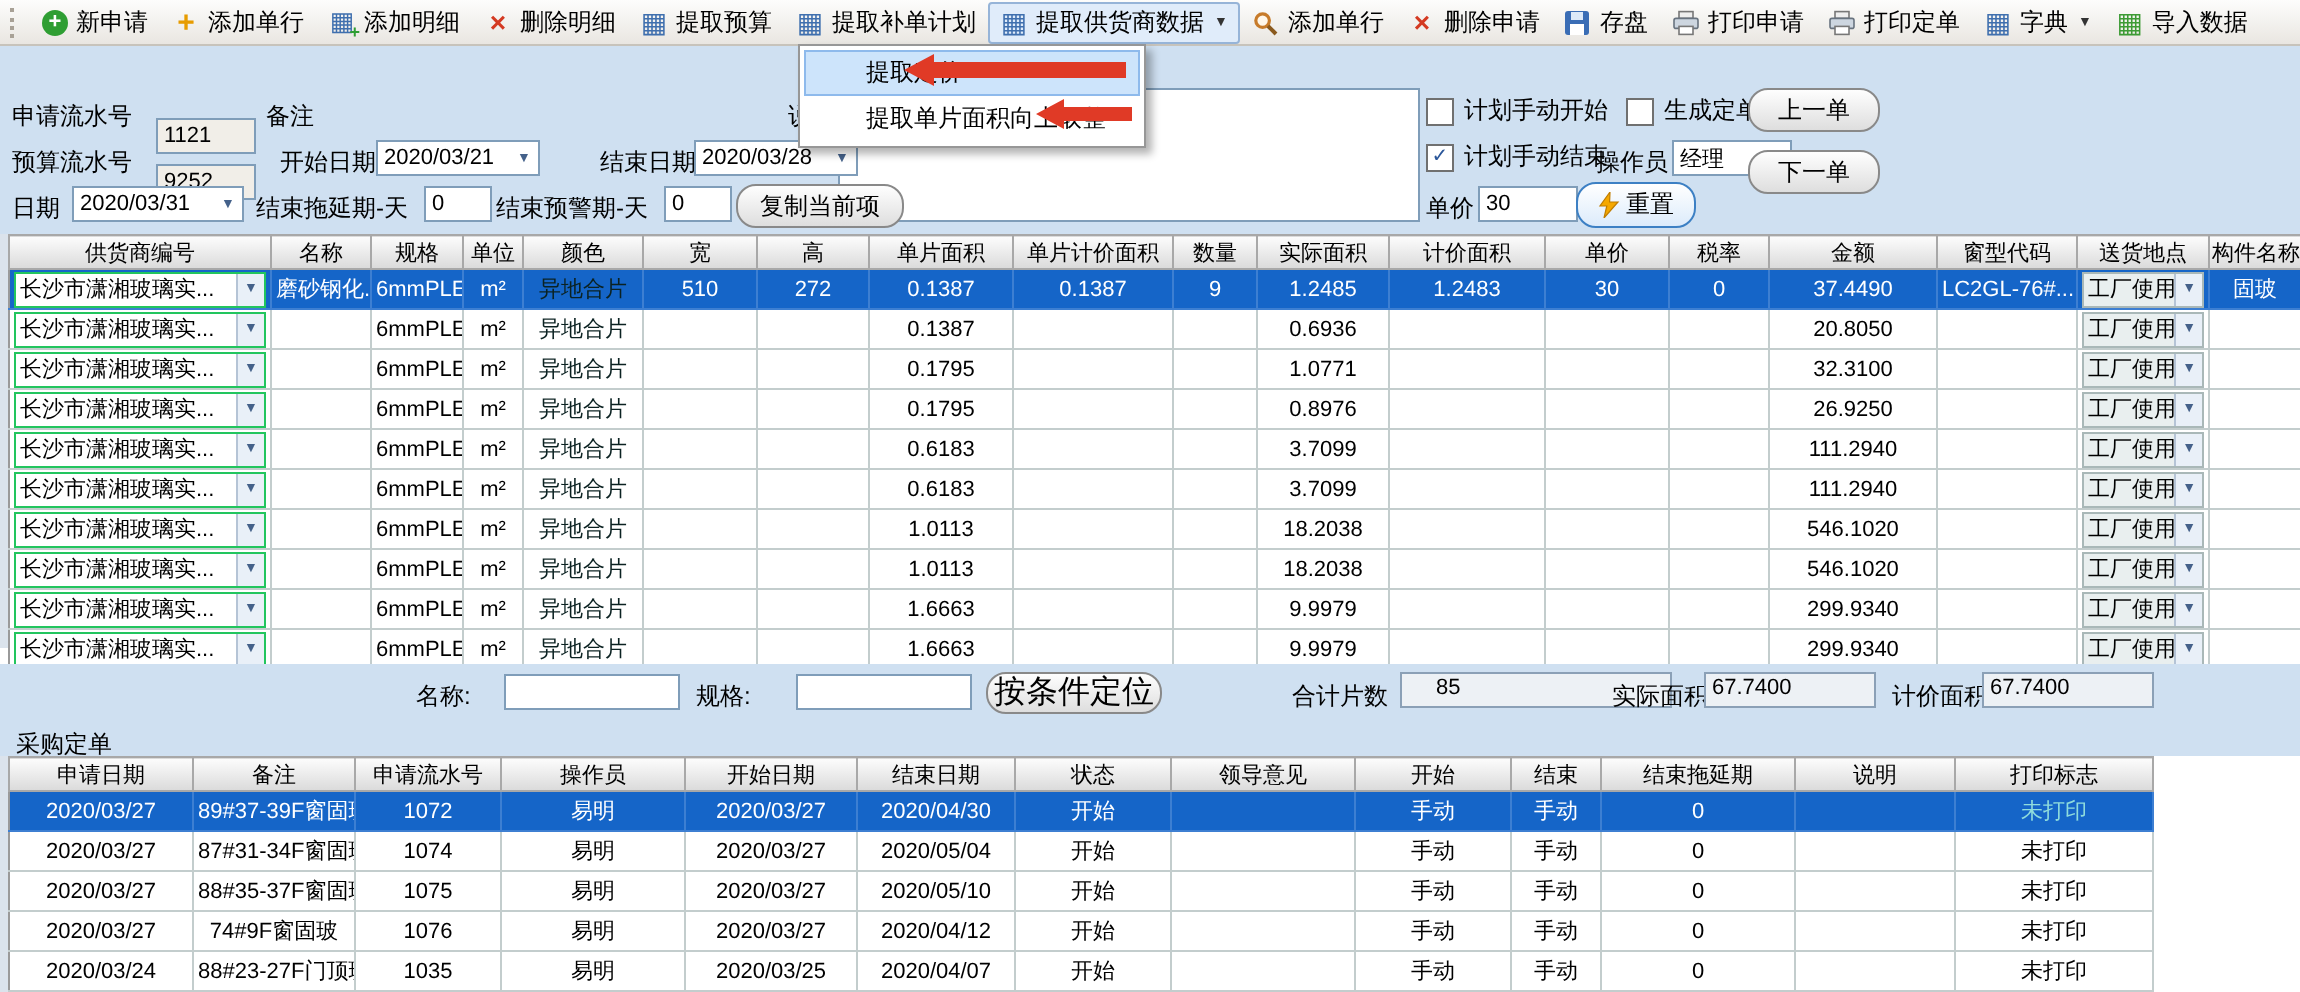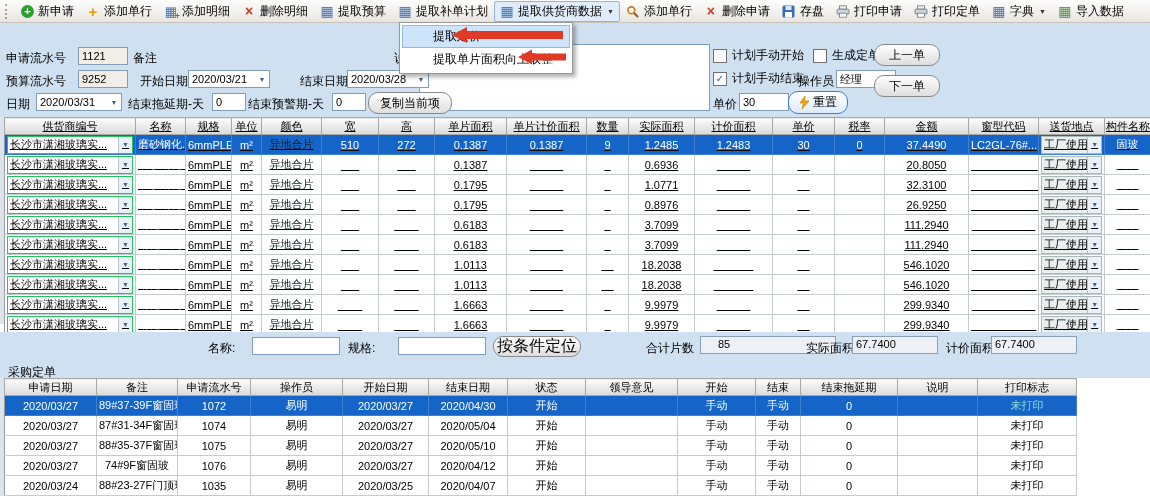--- a/index.html
+++ b/index.html
@@ -23,21 +23,21 @@
   .ic-x{color:#d43a22;font-weight:bold;font-size:14px;}
   .ic-gridplus{position:relative;}
   .ic-gridplus .g{color:#3f6fae;font-size:13px;}
   .ic-gridplus .b{position:absolute;right:-2px;bottom:-3px;color:#2f9e33;font-weight:bold;font-size:9px;}
   .dd-arrow{font-size:7px;color:#333;margin-left:1px;}
   
   .panel{position:absolute;left:0;top:23px;width:1150px;height:94px;}
   .panel .lbl{position:absolute;font-size:12px;white-space:nowrap;}
   .inp{position:absolute;height:16px;border:1px solid #7f9db9;background:#fff;
        font-family:inherit;font-size:11px;padding:0 3px;box-sizing:content-box;}
-  .inp.gray{background:#f1eee8;}
+  .inp.gray{background:#f1eee8;margin-top:12px;}
   .combo{position:absolute;height:18px;border:1px solid #7f9db9;background:#fff;
          display:flex;align-items:center;box-sizing:border-box;padding-left:3px;font-size:11px;justify-content:center;}
   .combo .arr{margin-left:auto;width:14px;height:100%;display:flex;align-items:center;
               justify-content:center;font-size:7px;color:#44618a;}
   .btn{position:absolute;display:flex;align-items:center;justify-content:center;gap:3px;
        border:1px solid #898989;border-radius:10px;background:linear-gradient(#fefefe,#dedede);
        font-size:12px;cursor:default;}
   .btn.blue{border:1px solid #3d80c4;background:linear-gradient(#ffffff,#dcebfb);}
   .cb{position:absolute;display:flex;align-items:center;gap:5px;font-size:12px;}
   .cb .box{width:12px;height:12px;background:#fff;border:1px solid #707070;
@@ -230,21 +230,21 @@
       <svg width="11" height="13" viewBox="0 0 11 13">
           <path d="M6 0 L1 7 L4.4 7 L3 13 L10 5 L5.8 5 Z" fill="#f5a800" stroke="#c07d00" stroke-width="0.6"></path>
         </svg>
       <span>重置</span>
     </div>
     <div class="btn" style="left:874px;top:52px;width:64px;height:20px;">下一单</div>
   </div>
 
   <div class="gridwrap" style="left:0;top:117px;width:1150px;height:215px;">
     <div class="rowstrip" style="height:207px;"></div>
-    <table class="grid" id="mainTable" style="width:1146px;text-decoration:underline;">
+    <table class="grid" id="mainTable" style="width:1146px;">
         <colgroup>
           <col style="width: 131px;">
           <col style="width: 50px;">
           <col style="width: 46px;">
           <col style="width: 30px;">
           <col style="width: 60px;">
           <col style="width: 57px;">
           <col style="width: 56px;">
           <col style="width: 72px;">
           <col style="width: 80px;">

